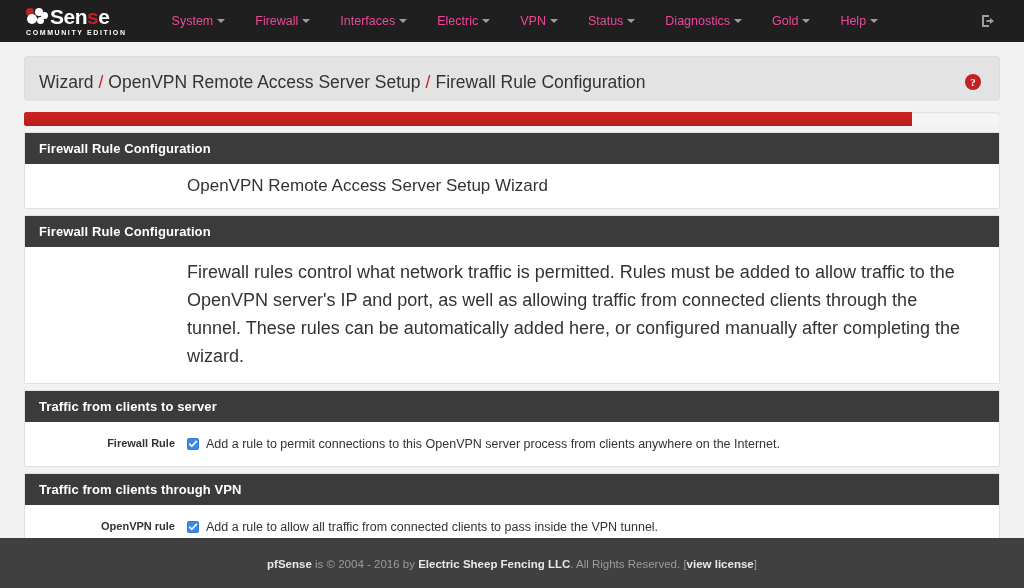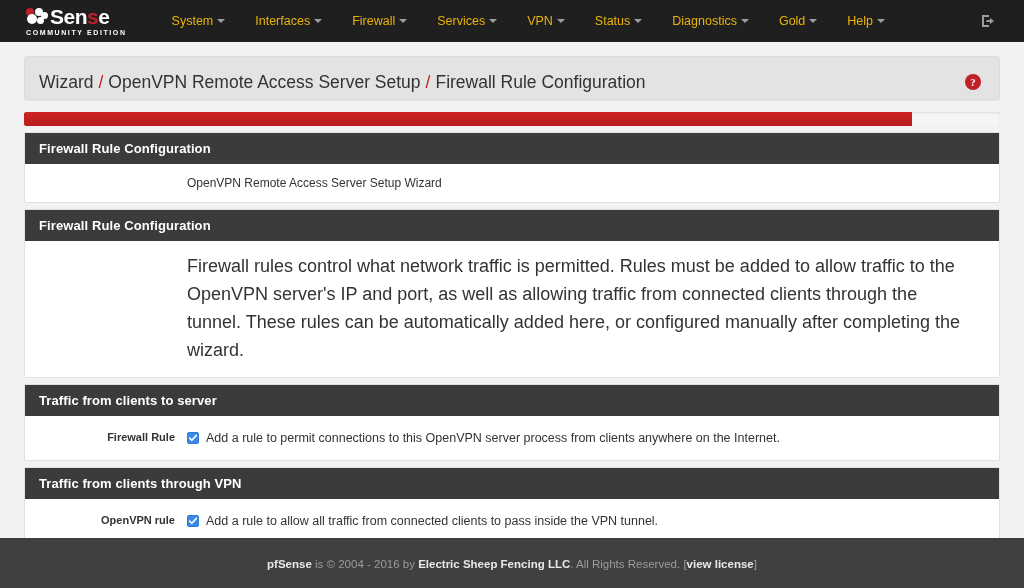--- a/index.html
+++ b/index.html
@@ -65,21 +65,21 @@
     font-size: 7px;
     font-weight: bold;
     color: #ffffff;
     letter-spacing: 1.6px;
     margin-top: 1px;
     line-height: 9px;
   }
 
   .nav-items { display: flex; align-items: center; height: 42px; }
   .nav-item {
-    color: #eab308;
+    color: #ec4899;
     font-size: 12.5px;
     padding: 0 15px;
     line-height: 42px;
     cursor: pointer;
     white-space: nowrap;
     text-decoration: none;
   }
   .caret {
     display: inline-block;
     width: 0; height: 0;
@@ -173,21 +173,21 @@
     font-weight: bold;
     padding: 8px 14px;
     letter-spacing: 0.1px;
   }
   .panel-body {
     padding: 12px 14px;
     background: #ffffff;
   }
 
   .centered-note {
-    font-size: 12px;
+    font-size: 17px;
     color: #333333;
     padding-left: 148px;
   }
   .desc-text {
     font-size: 18px;
     color: #333333;
     line-height: 1.55;
     padding-left: 148px;
     padding-right: 14px;
   }
@@ -284,23 +284,23 @@
           <i class="c4"></i>
           <i class="c5"></i>
       </span>
       <span class="brand-text"><span>Sen</span><span class="red">s</span><span>e</span></span>
     </div>
     <div class="brand-sub">COMMUNITY EDITION</div>
   </a>
 
   <div class="nav-items">
     <a class="nav-item"><span>System</span><span class="caret"></span></a>
+    <a class="nav-item"><span>Firewall</span><span class="caret"></span></a>
     <a class="nav-item"><span>Interfaces</span><span class="caret"></span></a>
-    <a class="nav-item"><span>Firewall</span><span class="caret"></span></a>
-    <a class="nav-item"><span>Services</span><span class="caret"></span></a>
+    <a class="nav-item"><span>Electric</span><span class="caret"></span></a>
     <a class="nav-item"><span>VPN</span><span class="caret"></span></a>
     <a class="nav-item"><span>Status</span><span class="caret"></span></a>
     <a class="nav-item"><span>Diagnostics</span><span class="caret"></span></a>
     <a class="nav-item"><span>Gold</span><span class="caret"></span></a>
     <a class="nav-item"><span>Help</span><span class="caret"></span></a>
   </div>
 
   <div class="nav-spacer"></div>
 
   <a class="logout-btn" title="Logout">

